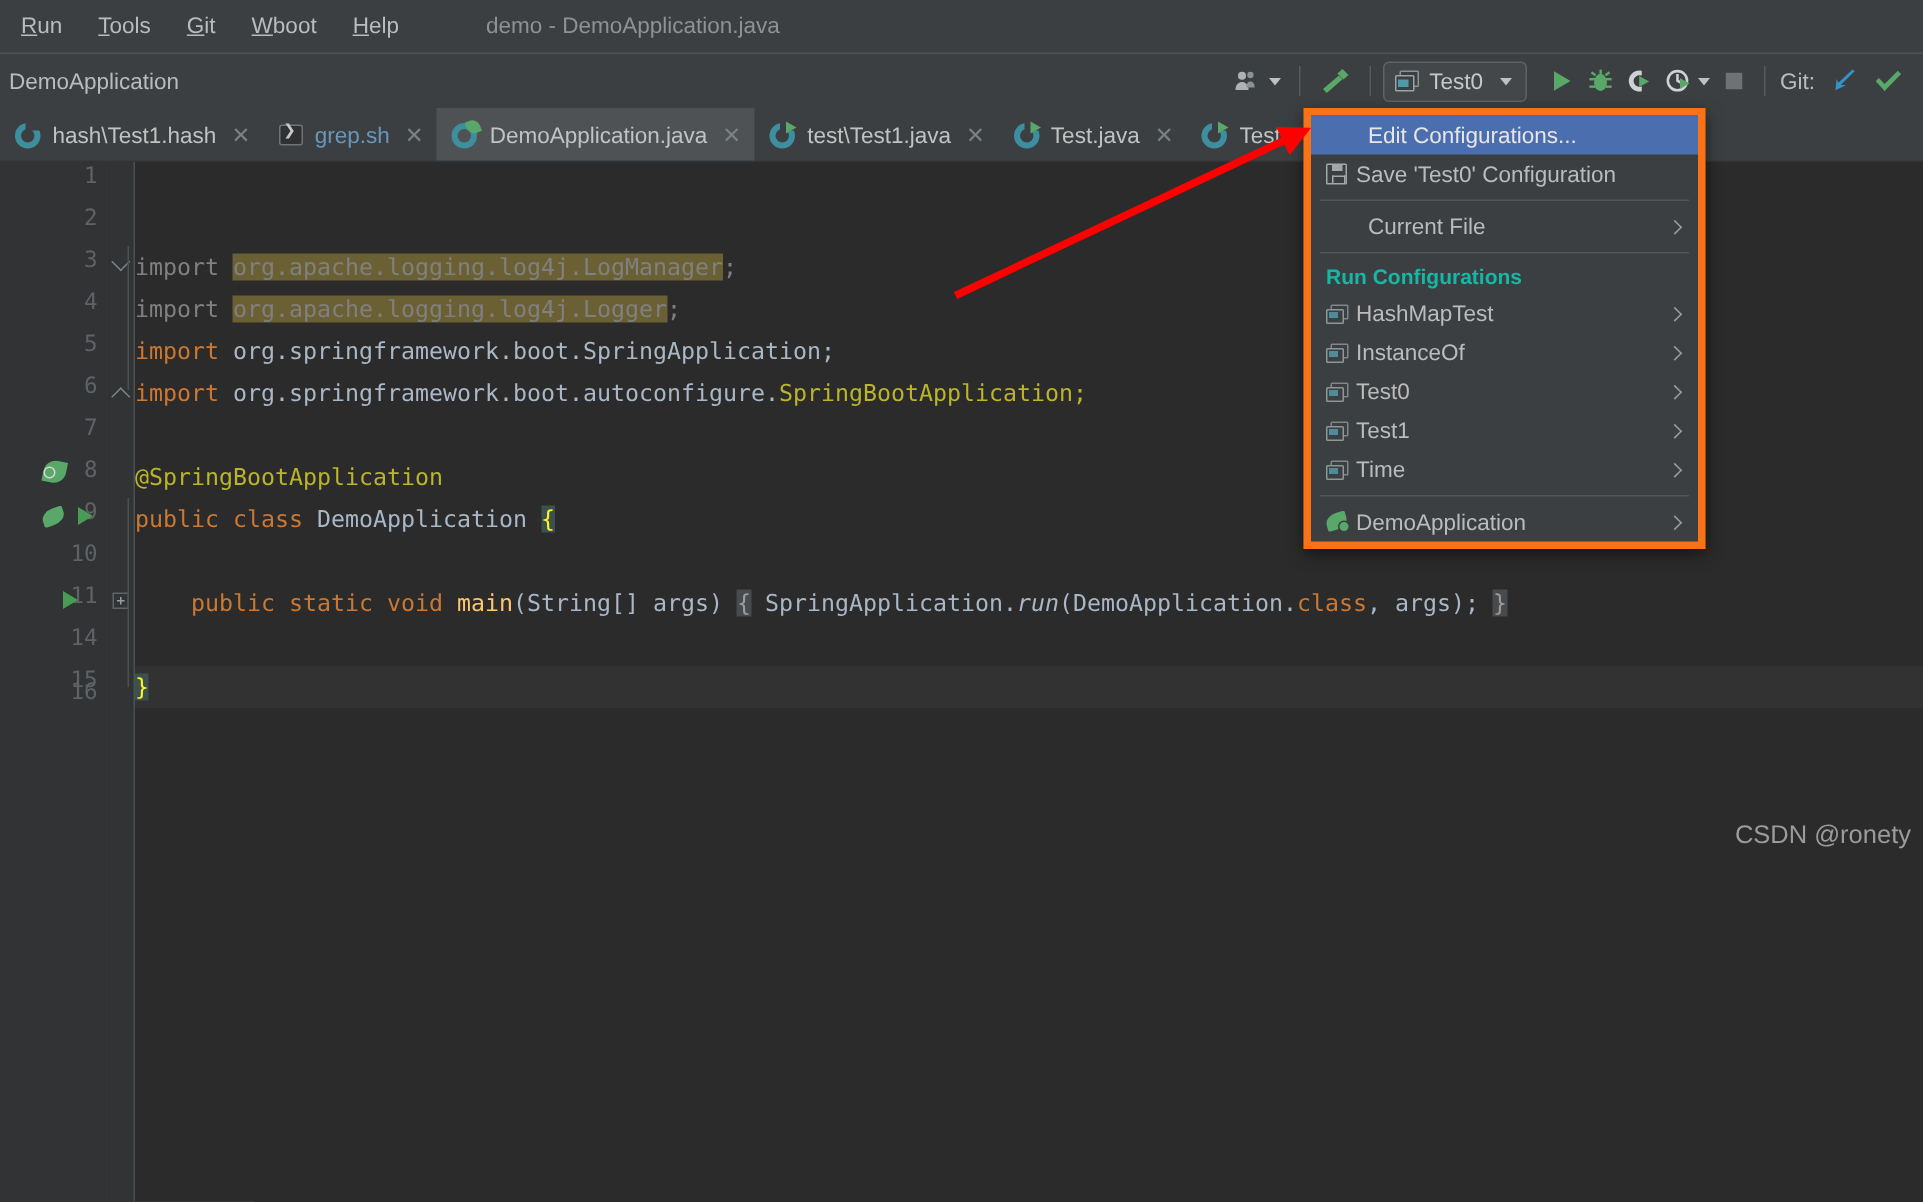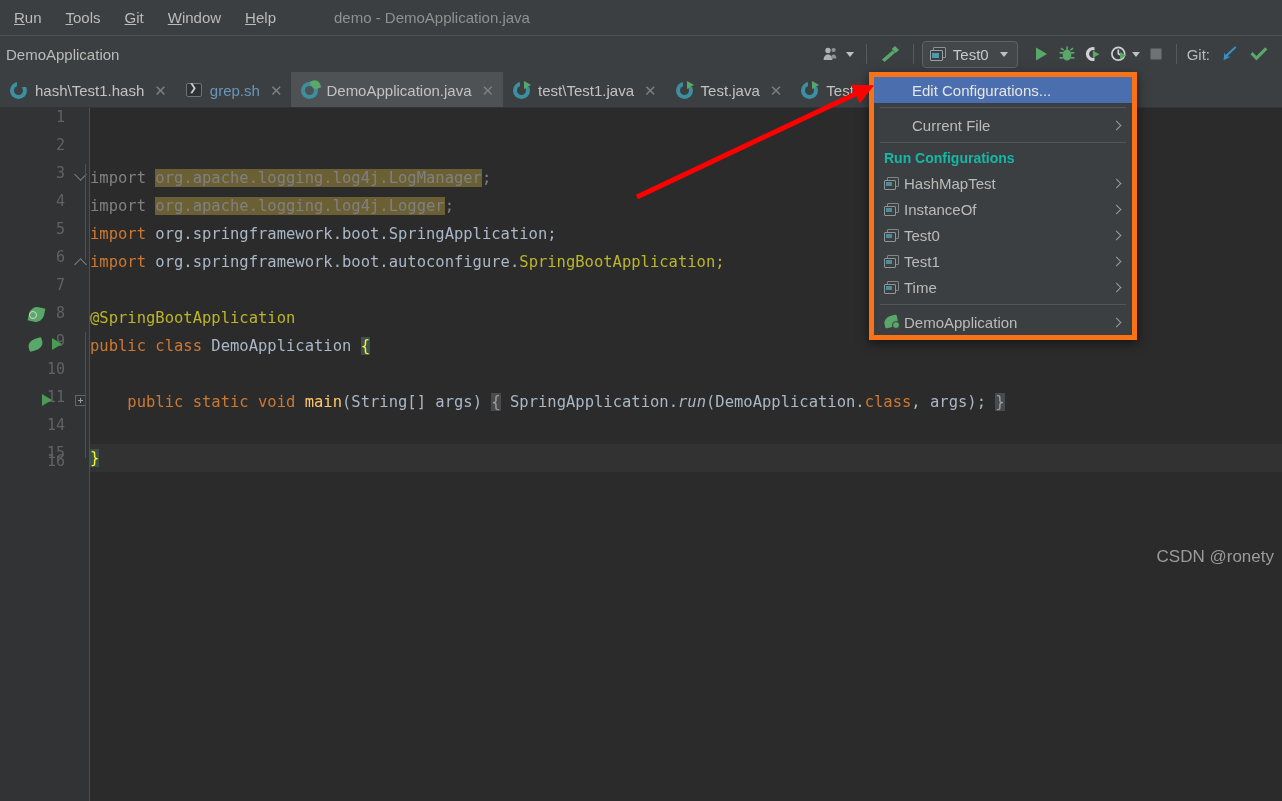--- a/index.html
+++ b/index.html
@@ -303,21 +303,21 @@
 </style>
 </head>
 <body>
 
 <div id="app">
 
   <div class="menubar">
     <div class="menu-item"><span class="mn">R</span><span>un</span></div>
     <div class="menu-item"><span class="mn">T</span><span>ools</span></div>
     <div class="menu-item"><span class="mn">G</span><span>it</span></div>
-    <div class="menu-item"><span class="mn">W</span><span>indow</span></div>
+    <div class="menu-item"><span class="mn">W</span><span>boot</span></div>
     <div class="menu-item"><span class="mn">H</span><span>elp</span></div>
     <div class="win-title">demo - DemoApplication.java</div>
   </div>
 
   <div class="navbar">
     <div class="breadcrumb">DemoApplication</div>
 
     <div class="tb-right">
 
       <div class="tb-btn">
@@ -544,20 +544,26 @@
 
     </div>
   </div>
 
   <div class="popup">
 
     <div class="pi sel pi-indent">
       <div class="pi-label">Edit Configurations...</div>
     </div>
 
+    <div class="pi">
+      <div class="pi-ico">
+          <div class="ico-save"></div>
+        </div>
+      <div class="pi-label">Save 'Test0' Configuration</div>
+    </div>
 
     <div class="p-sep"></div>
 
     <div class="pi pi-indent">
       <div class="pi-label">Current File</div>
       <div class="pi-chev"></div>
     </div>
 
     <div class="p-sep"></div>
 

